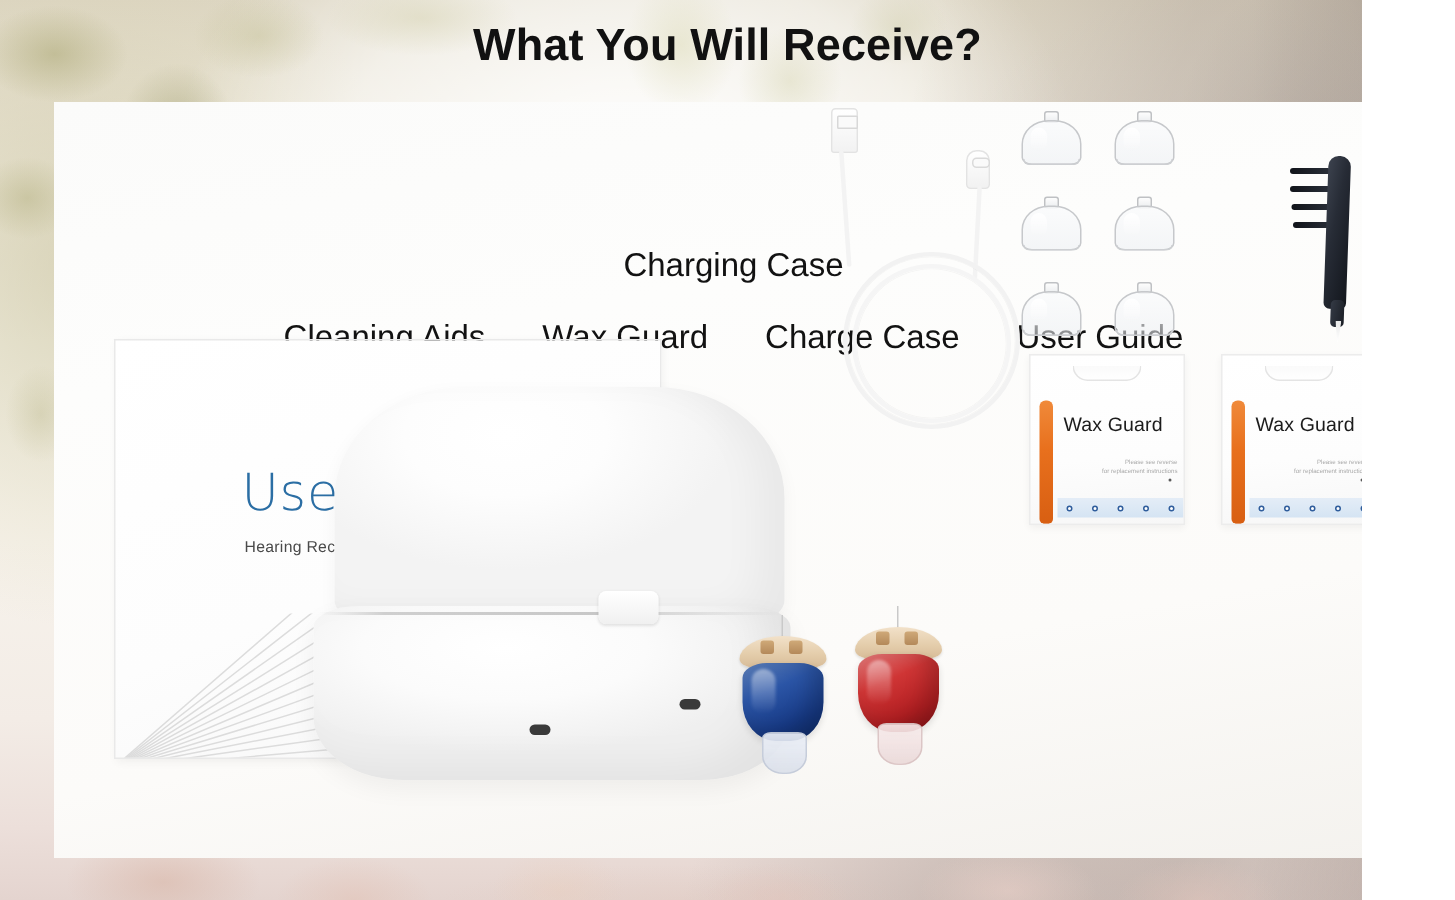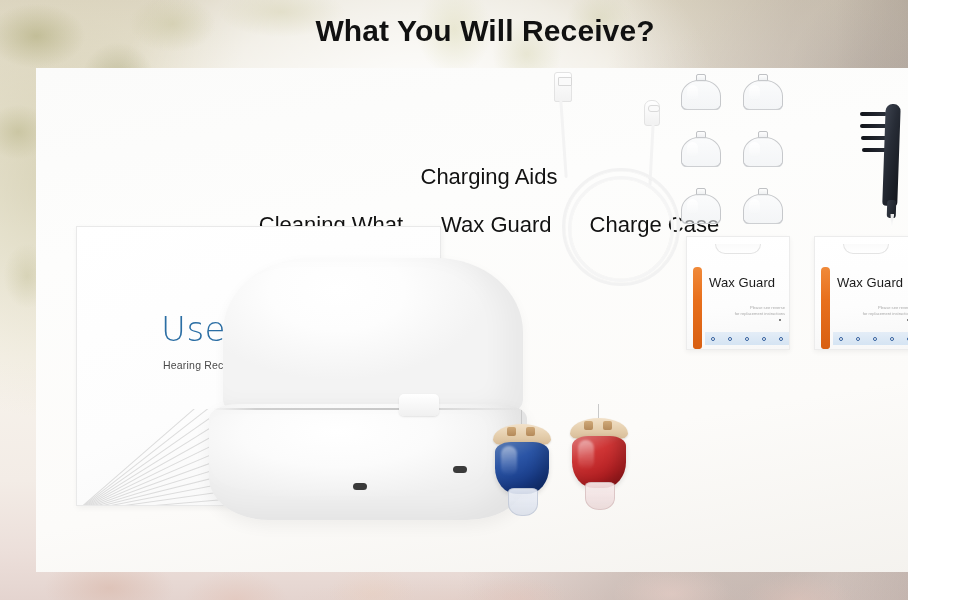--- a/index.html
+++ b/index.html
@@ -343,27 +343,28 @@
   <div class="bg-layer bg-base"></div>
   <div class="bg-layer bg-foliage"></div>
   <div class="bg-layer bg-right"></div>
   <div class="bg-layer bg-bottom"></div>
 
   <div id="title">What You Will Receive?</div>
 
   <div id="panel">
 
     <div class="label-row" id="row1">
-      <span class="lbl">Charging Aids</span>
+      <span class="lbl">Charging Case</span>
     </div>
 
     <div class="label-row" id="row2">
-      <span class="lbl">Cleaning What</span>
+      <span class="lbl">Cleaning Aids</span>
       <span class="lbl">Wax Guard</span>
       <span class="lbl">Charge Case</span>
+      <span class="lbl">User Guide</span>
     </div>
 
     <div id="photo">
 
       <div id="guide">
         <div id="guide-title">User </div>
         <div id="guide-sub">Hearing Rec</div>
         <div class="guide-fan">
           <i style="transform:rotate(-2deg)"></i>
           <i style="transform:rotate(-5deg)"></i>

